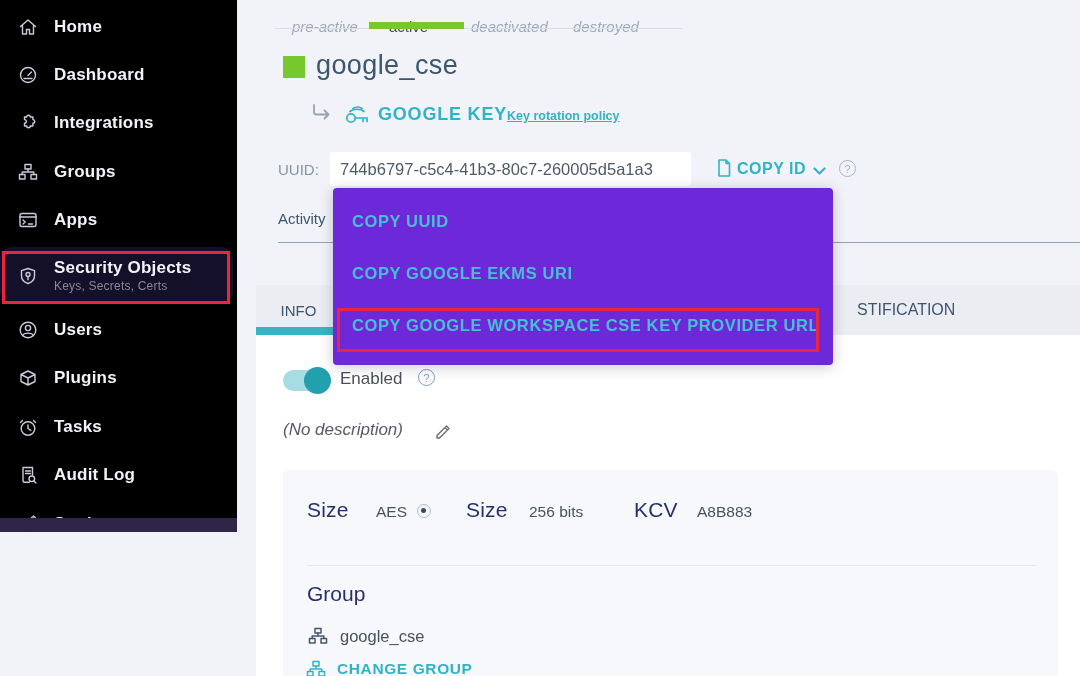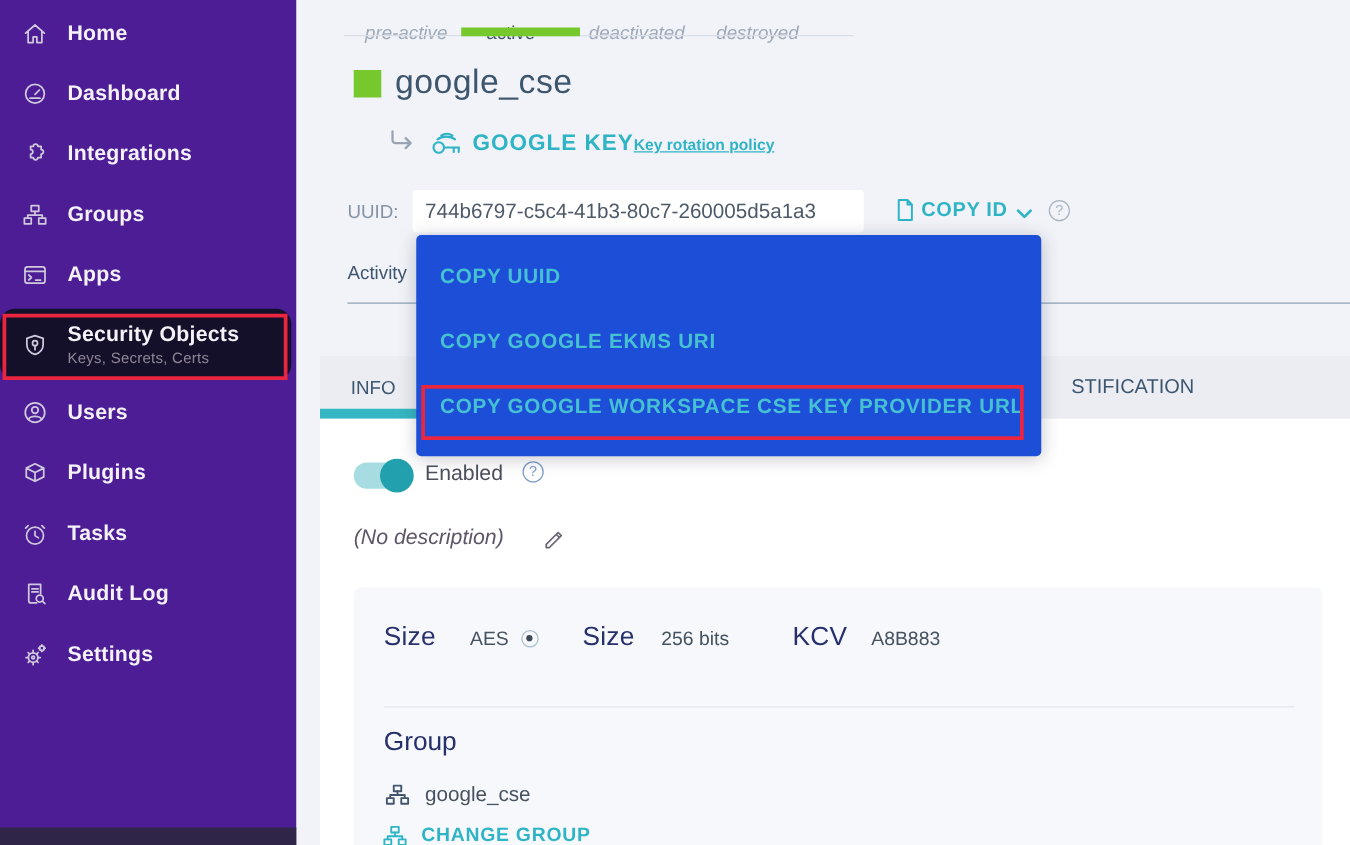--- a/index.html
+++ b/index.html
@@ -1,20 +1,20 @@
 <!DOCTYPE html>
 <html><head>
 <meta charset="utf-8">
 <style>
   html,body{margin:0;padding:0;background:#e9ecf2;}
   .app{position:relative;width:1080px;height:676px;overflow:hidden;background:#f1f3f8;
        font-family:"Liberation Sans",sans-serif;-webkit-font-smoothing:antialiased;}
 
   
-  .sidebar{position:absolute;left:0;top:0;width:237px;height:676px;background:#4c1d95;}
+  .sidebar{position:absolute;left:0;top:0;width:237px;height:532px;background:#000000;}
   .sb-highlight{position:absolute;left:0;top:247px;width:233px;height:57px;background:#15102a;border-radius:12px;}
   .sb-item{position:absolute;left:17px;height:34px;display:flex;align-items:center;gap:15px;
            color:#f4f2f8;font-size:17px;font-weight:600;letter-spacing:.2px;cursor:pointer;}
   .sb-item svg{width:22px;height:22px;stroke:#cfc9dc;fill:none;stroke-width:1.4;
                stroke-linecap:round;stroke-linejoin:round;flex:0 0 auto;}
   .sb-col{display:flex;flex-direction:column;line-height:1.15;}
   .sb-sub{font-size:12px;font-weight:400;color:#8d8698;margin-top:3px;}
   .sb-footer{position:absolute;left:0;bottom:0;width:100%;height:14px;background:#2e2549;}
 
   
@@ -77,21 +77,21 @@
   .group-row{position:absolute;left:24px;top:155px;display:flex;align-items:center;gap:11px;
              font-size:16.5px;color:#46525f;}
   .group-row svg,.change-row svg{width:22px;height:22px;fill:none;stroke-width:1.5;
              stroke-linecap:round;stroke-linejoin:round;}
   .group-row svg{stroke:#44566b;}
   .change-row{position:absolute;left:22px;top:188px;display:flex;align-items:center;gap:10px;
               font-size:15.5px;font-weight:700;color:#2fb4c6;letter-spacing:.6px;cursor:pointer;}
   .change-row svg{stroke:#2fb4c6;}
 
   
-  .dropdown{position:absolute;left:96px;top:188px;width:500px;height:177px;background:#1d4ed8;border-radius:4px;
+  .dropdown{position:absolute;left:96px;top:188px;width:500px;height:177px;background:#6d28d9;border-radius:4px;
             box-shadow:0 2px 14px rgba(40,40,70,.25);z-index:5;}
   .dd-item{position:absolute;left:19px;height:22px;font-size:16.5px;font-weight:700;color:#46c1d2;
            letter-spacing:.6px;cursor:pointer;white-space:nowrap;}
 
   
   .red-box{position:absolute;border:3px solid #e9253f;box-sizing:border-box;z-index:10;}
   .red1{left:2px;top:251px;width:228px;height:53px;}
   .red2{left:337px;top:308px;width:482px;height:44px;}
 
   svg.ln{fill:none;stroke-linecap:round;stroke-linejoin:round;}

